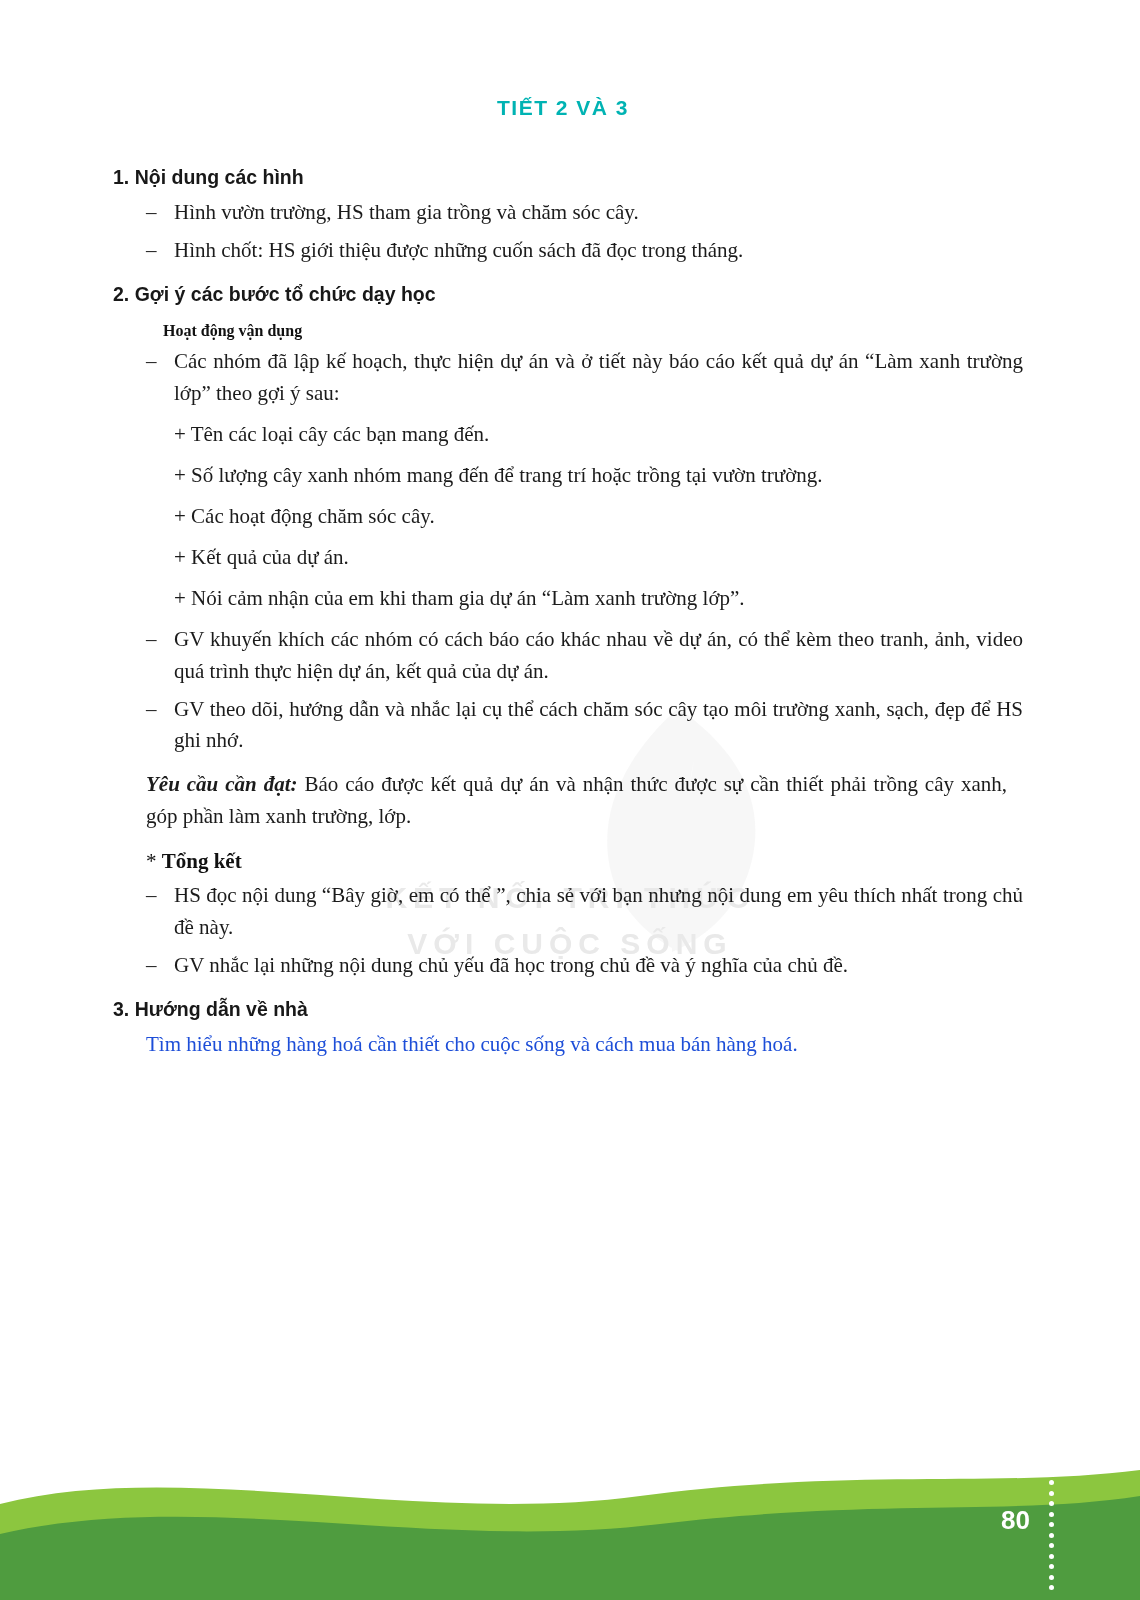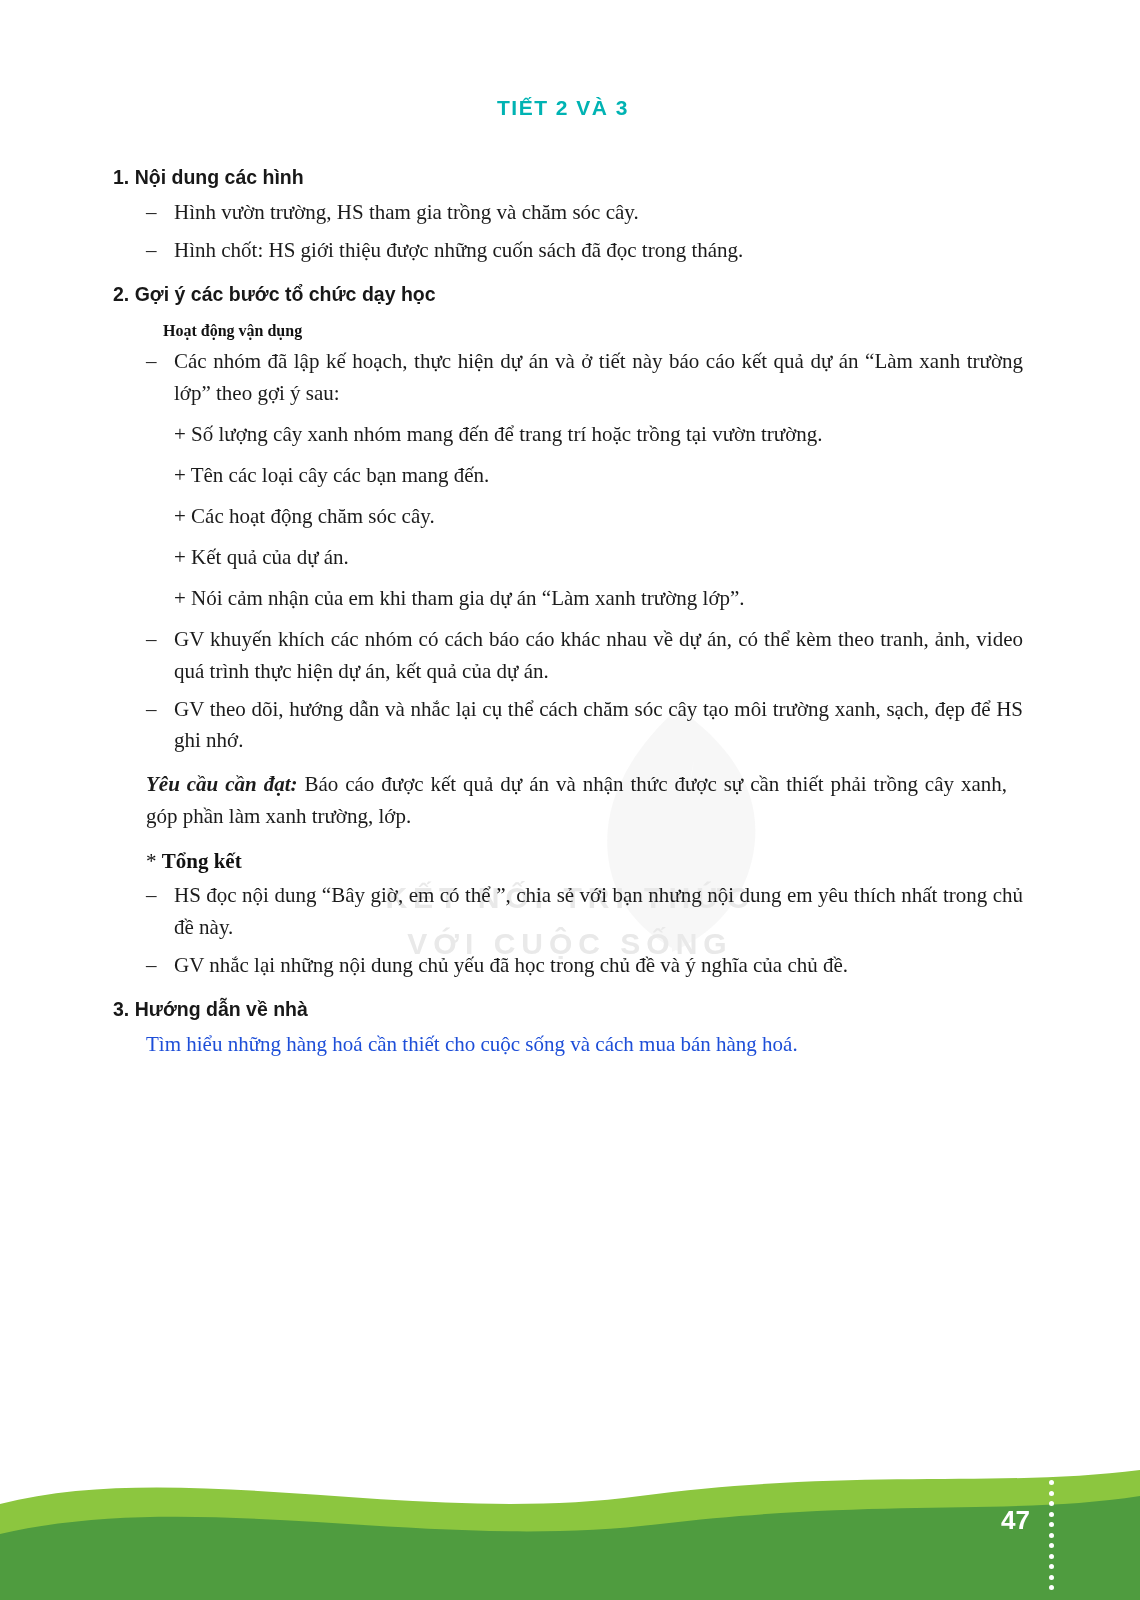--- a/index.html
+++ b/index.html
@@ -214,22 +214,22 @@
 
     <div class="h-num">1. Nội dung các hình</div>
     <div class="dash-item">Hình vườn trường, HS tham gia trồng và chăm sóc cây.</div>
     <div class="dash-item">Hình chốt: HS giới thiệu được những cuốn sách đã đọc trong tháng.</div>
 
     <div class="h-num">2. Gợi ý các bước tổ chức dạy học</div>
     <div class="h-sub">Hoạt động vận dụng</div>
 
     <div class="dash-item">Các nhóm đã lập kế hoạch, thực hiện dự án và ở tiết này báo cáo kết quả dự án “Làm xanh trường lớp” theo gợi ý sau:</div>
 
+    <div class="plus-item">+ Tên các loại cây các bạn mang đến.</div>
     <div class="plus-item">+ Số lượng cây xanh nhóm mang đến để trang trí hoặc trồng tại vườn trường.</div>
-    <div class="plus-item">+ Tên các loại cây các bạn mang đến.</div>
     <div class="plus-item">+ Các hoạt động chăm sóc cây.</div>
     <div class="plus-item">+ Kết quả của dự án.</div>
     <div class="plus-item">+ Nói cảm nhận của em khi tham gia dự án “Làm xanh trường lớp”.</div>
 
     <div class="dash-item">GV khuyến khích các nhóm có cách báo cáo khác nhau về dự án, có thể kèm theo tranh, ảnh, video quá trình thực hiện dự án, kết quả của dự án.</div>
     <div class="dash-item">GV theo dõi, hướng dẫn và nhắc lại cụ thể cách chăm sóc cây tạo môi trường xanh, sạch, đẹp để HS ghi nhớ.</div>
 
     <div class="para"><span class="it">Yêu cầu cần đạt:</span><span> Báo cáo được kết quả dự án và nhận thức được sự cần thiết phải trồng cây xanh, góp phần làm xanh trường, lớp.</span></div>
 
     <div class="h-star"><span>* </span><b>Tổng kết</b></div>
@@ -240,21 +240,21 @@
     <div class="h-num">3. Hướng dẫn về nhà</div>
     <div class="plain">Tìm hiểu những hàng hoá cần thiết cho cuộc sống và cách mua bán hàng hoá.</div>
 
   </div>
 </div>
 
 <svg class="footer-art" viewBox="0 0 1140 170" preserveAspectRatio="none">
   <path d="M0,74 C180,28 420,96 640,66 C850,38 1000,58 1140,40 L1140,170 L0,170 Z" fill="#8cc63f"></path>
   <path d="M0,104 C200,58 430,122 660,94 C880,68 1010,86 1140,66 L1140,170 L0,170 Z" fill="#4f9c3f"></path>
 </svg>
-<div class="page-num">47</div>
+<div class="page-num">80</div>
 <div class="edge-dots">
   <i></i>
     <i></i>
     <i></i>
     <i></i>
     <i></i>
     <i></i>
     <i></i>
     <i></i>
     <i></i>

